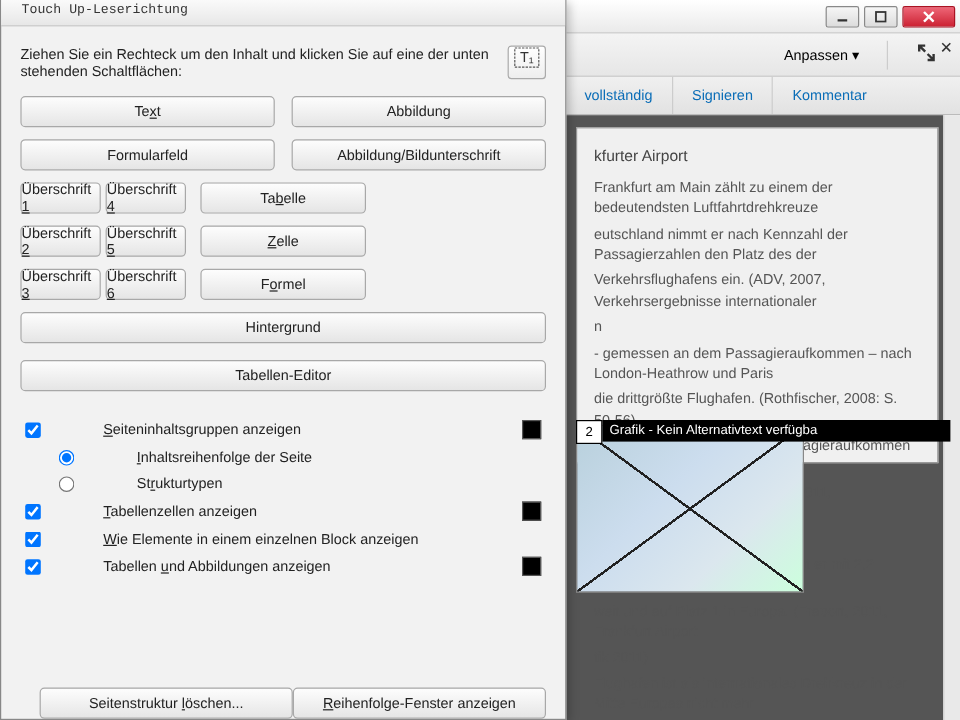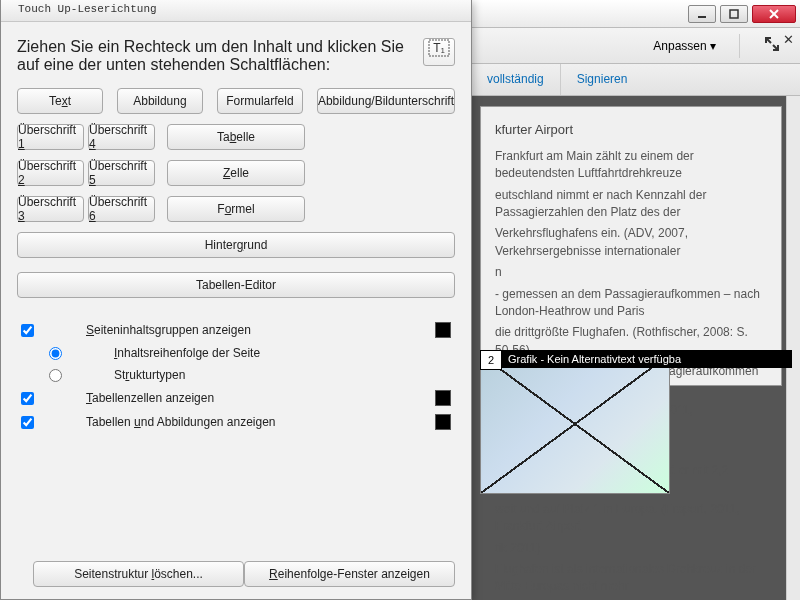--- a/index.html
+++ b/index.html
@@ -33,41 +33,41 @@
 .graphic-img::before { background: linear-gradient(to top right, transparent calc(50% - 1px), #222 calc(50% - 1px), #222 calc(50% + 1px), transparent calc(50% + 1px)); }
 .graphic-img::after { background: linear-gradient(to top left, transparent calc(50% - 1px), #222 calc(50% - 1px), #222 calc(50% + 1px), transparent calc(50% + 1px)); }
 
 .close-x { position: absolute; top: 32px; right: 6px; font-size: 13px; color: #333; cursor: default; }
 
 
 .dialog { position: absolute; top: 0; left: 0; width: 472px; bottom: 0; background: #f2f2f2; border: 1px solid #888; border-top: none; box-shadow: 2px 2px 8px rgba(0,0,0,.25); display: flex; flex-direction: column; }
 .dlg-title { height: 22px; background: linear-gradient(#fafafa,#e7e7e7); border-bottom: 1px solid #c7c7c7; padding: 3px 17px; font-size: 11px; color: #333; font-family: Liberation Mono, monospace; }
 .dlg-body { padding: 16px 16px 8px 16px; flex: 1; overflow: hidden; }
 .instruct { display: flex; align-items: flex-start; gap: 10px; margin-bottom: 14px; }
-.instruct-text { flex: 1; font-size: 16px; color: #222; }
+.instruct-text { flex: 1; font-size: 12px; color: #222; }
 .instruct-icon { width: 32px; height: 28px; border: 1px solid #aaa; border-radius: 3px; display: flex; align-items: flex-start; justify-content: center; background: linear-gradient(#fff,#eee); }
 
 .btn { height: 26px; border: 1px solid #a8a8a8; border-radius: 4px; background: linear-gradient(#fdfdfd,#e5e5e5); font-size: 12px; color: #222; display: flex; align-items: center; justify-content: center; cursor: default; }
 .btn u { text-decoration: underline; }
 
-.grid { display: grid; grid-template-columns: repeat(4, 1fr); gap: 10px 14px; margin-bottom: 10px; }
+.grid { display: grid; grid-template-columns: repeat(2, 1fr); gap: 10px 14px; margin-bottom: 10px; }
 .grid3 { display: grid; grid-template-columns: repeat(3, 1fr); gap: 10px 12px; margin-bottom: 10px; }
 .subgrid2 { display: grid; grid-template-columns: 1fr 1fr; gap: 10px 4px; }
 .full { grid-column: 1 / -1; }
 
 .texted { margin-top: 14px; margin-bottom: 10px; }
 
 .opts { padding: 8px 4px; }
 .opt-row { display: flex; align-items: center; margin: 6px 0 8px 0; gap: 44px; }
 .opt-row input[type=checkbox], .opt-row input[type=radio] { margin-right: 8px; }
 .opt-row label { flex: 1; font-size: 12px; color: #222; }
 .swatch { width: 16px; height: 16px; background: #000; border: 1px solid #555; }
 .sub { margin-left: 28px; }
 
-.dlg-foot { display: grid; grid-template-columns: 1fr 1fr; padding: 0 16px 12px 16px; margin-left: 16px; }
+.dlg-foot { display: grid; grid-template-columns: 1fr 1fr; padding: 0 16px 0 16px; margin-left: 16px; }
 
 .scrollbar { position: absolute; top: 96px; right: 0; bottom: 0; width: 14px; background: #e9e9e9; border-left: 1px solid #ccc; }
 </style>
 </head>
 <body>
 
 <div class="mainwin">
   <div class="mainwin-titlebar">
     <div class="winbtn">
         <svg viewBox="0 0 10 10">
@@ -105,20 +105,21 @@
     <span class="tbtn"><span>Anpassen</span> ▾</span>
     <span style="border-left:1px solid #ccc;height:24px"></span>
     <span class="tbtn"><svg class="toolbar-icon" viewBox="0 0 18 18">
           <path d="M3 8 L3 3 L8 3 M3 3 L8 8 M15 10 L15 15 L10 15 M15 15 L10 10" fill="none" stroke="#333" stroke-width="2"></path>
         </svg></span>
   </div>
 
   <div class="tabbar">
     <div class="tab">vollständig</div>
     <div class="tab">Signieren</div>
+    <div class="tab">Kommentar</div>
   </div>
 
   <div class="docarea">
     <div class="page">
       <h3>kfurter Airport</h3>
       <p>Frankfurt am Main zählt zu einem der bedeutendsten Luftfahrtdrehkreuze</p>
       <p>eutschland nimmt er nach Kennzahl der Passagierzahlen den Platz des der</p>
       <p>Verkehrsflughafens ein. (ADV, 2007, Verkehrsergebnisse internationaler</p>
       <p>n</p>
       <p>- gemessen an dem Passagieraufkommen – nach London-Heathrow und Paris</p>
@@ -226,20 +227,24 @@
         <input type="radio" name="order" style="">
         <label>St<u>r</u>ukturtypen</label>
       </div>
       <div class="opt-row">
         <input type="checkbox" checked="" style="">
         <label><u>T</u>abellenzellen anzeigen</label>
         <div class="swatch"></div>
       </div>
       <div class="opt-row">
         <input type="checkbox" checked="" style="">
+        <label><u>W</u>ie Elemente in einem einzelnen Block anzeigen</label>
+      </div>
+      <div class="opt-row">
+        <input type="checkbox" checked="" style="">
         <label>Tabellen <u>u</u>nd Abbildungen anzeigen</label>
         <div class="swatch"></div>
       </div>
     </div>
   </div>
   <div class="dlg-foot">
     <div class="btn">
         <span>Seitenstruktur <u>l</u>öschen...</span>
       </div>
     <div class="btn">

